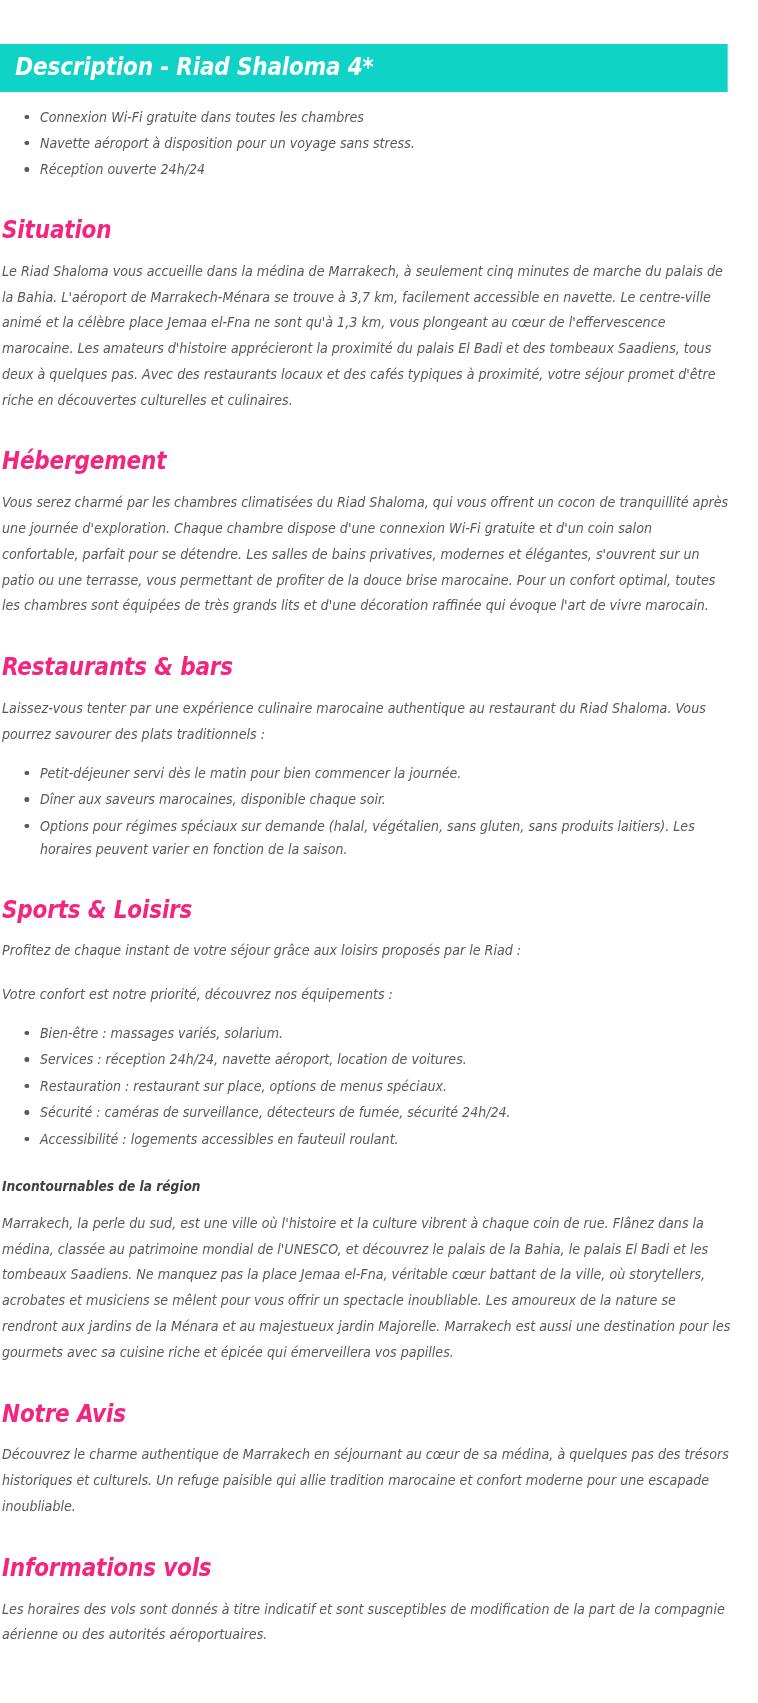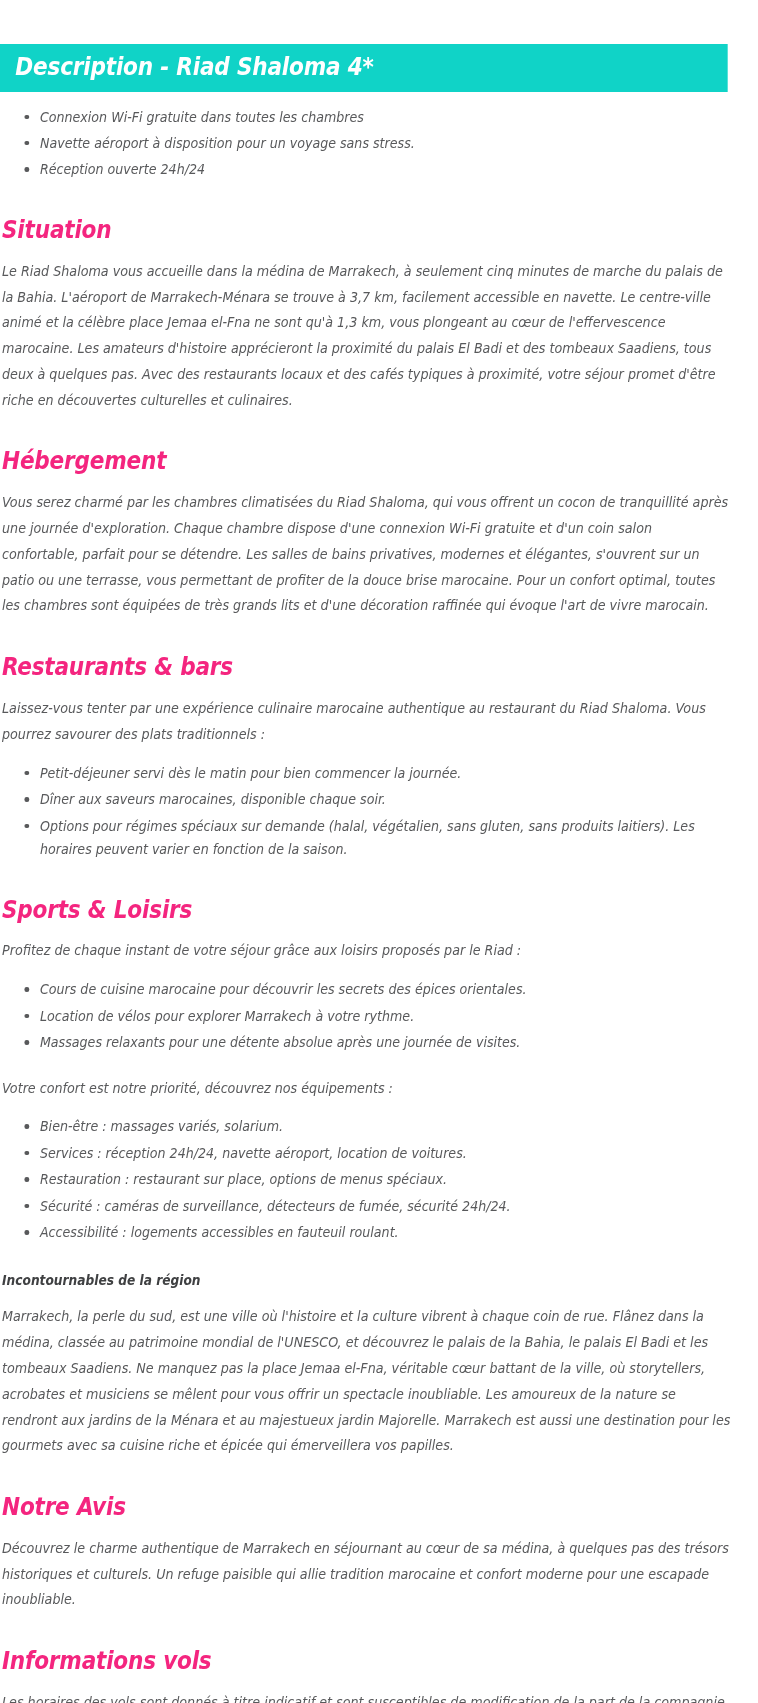--- a/index.html
+++ b/index.html
@@ -141,25 +141,20 @@
       <ul class="bullets">
         <li>Petit-déjeuner servi dès le matin pour bien commencer la journée.</li>
         <li>Dîner aux saveurs marocaines, disponible chaque soir.</li>
         <li>Options pour régimes spéciaux sur demande (halal, végétalien, sans gluten, sans produits laitiers). Les horaires peuvent varier en fonction de la saison.</li>
       </ul>
     </div>
 
     <div class="sec-wrap">
       <h2 class="sec" style="color: rgb(244, 37, 127);">Sports &amp; Loisirs</h2>
       <p class="lead">Profitez de chaque instant de votre séjour grâce aux loisirs proposés par le Riad :</p>
-      <ul class="bullets">
-        <li>Cours de cuisine marocaine pour découvrir les secrets des épices orientales.</li>
-        <li>Location de vélos pour explorer Marrakech à votre rythme.</li>
-        <li>Massages relaxants pour une détente absolue après une journée de visites.</li>
-      </ul>
       <div class="gap-md"></div>
       <p class="lead">Votre confort est notre priorité, découvrez nos équipements :</p>
       <ul class="bullets">
         <li>Bien-être : massages variés, solarium.</li>
         <li>Services : réception 24h/24, navette aéroport, location de voitures.</li>
         <li>Restauration : restaurant sur place, options de menus spéciaux.</li>
         <li>Sécurité : caméras de surveillance, détecteurs de fumée, sécurité 24h/24.</li>
         <li>Accessibilité : logements accessibles en fauteuil roulant.</li>
       </ul>
       <h3 class="subsec" style="color: rgb(63, 64, 66);">Incontournables de la région</h3>

